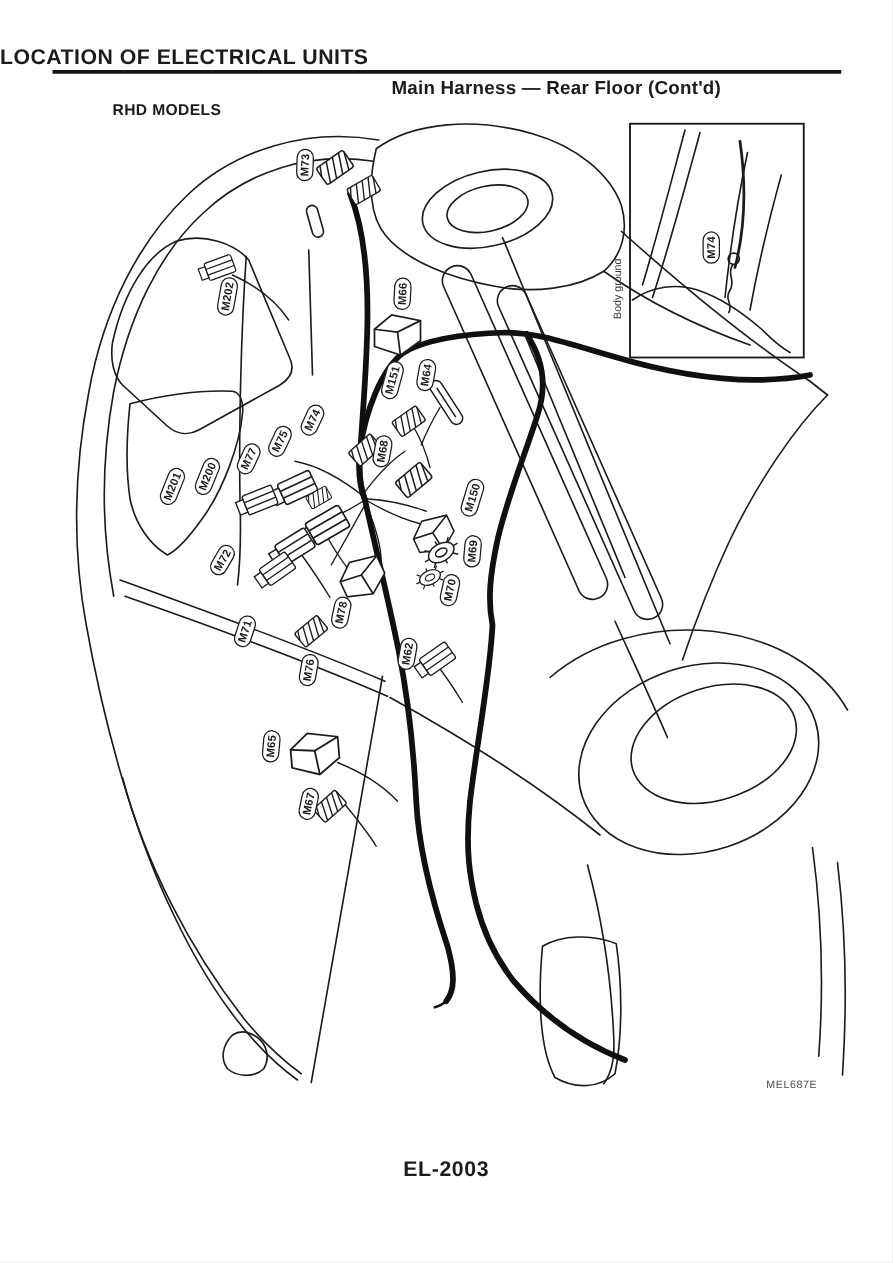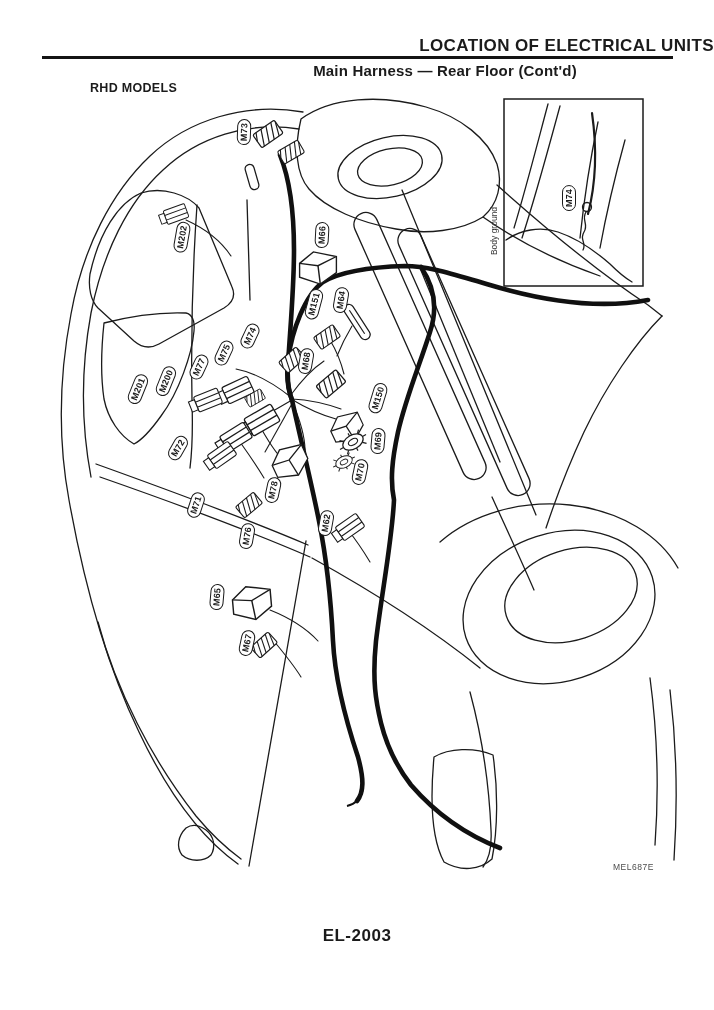--- a/index.html
+++ b/index.html
@@ -3,21 +3,21 @@
 <meta charset="utf-8">
 <style>
   html,body{margin:0;padding:0;background:#e8e8e8;}
   #page{
     position:relative;width:714px;height:1010px;background:#fff;
     font-family:"Liberation Sans",sans-serif;color:#1b1b1b;overflow:hidden;
     margin:0 auto;
   }
   .abs{position:absolute;}
   #title{
-    left:0;right:0;top:36px;text-align:right;
+    left:0;right:0;top:36px;text-align:left;
     font-size:17px;font-weight:bold;letter-spacing:.4px;
   }
   #title-rule{left:42px;top:56px;width:631px;height:2.6px;background:#141414;}
   #subtitle{
     left:150px;width:590px;top:62px;text-align:center;
     font-size:15px;font-weight:bold;letter-spacing:.2px;
   }
   #rhd{left:46px;top:81px;font-size:12.5px;font-weight:bold;letter-spacing:.3px;padding-left:44px;}
   #footer-code{
     left:0;right:0;top:926px;text-align:center;

